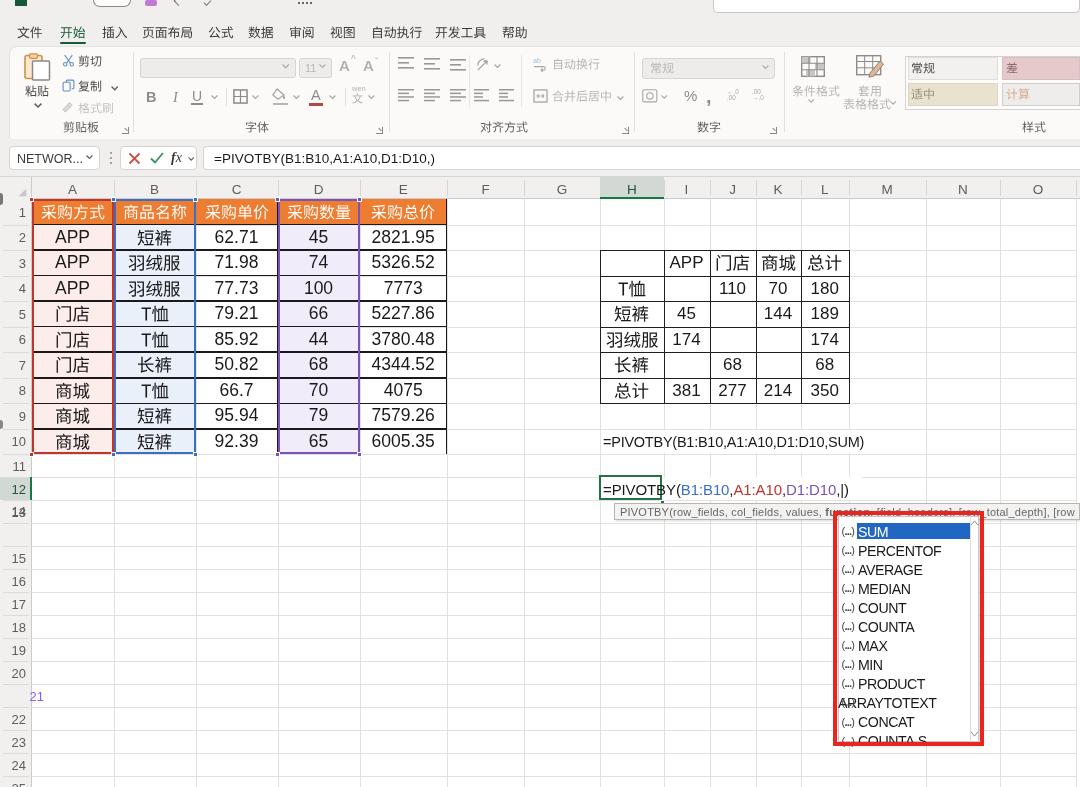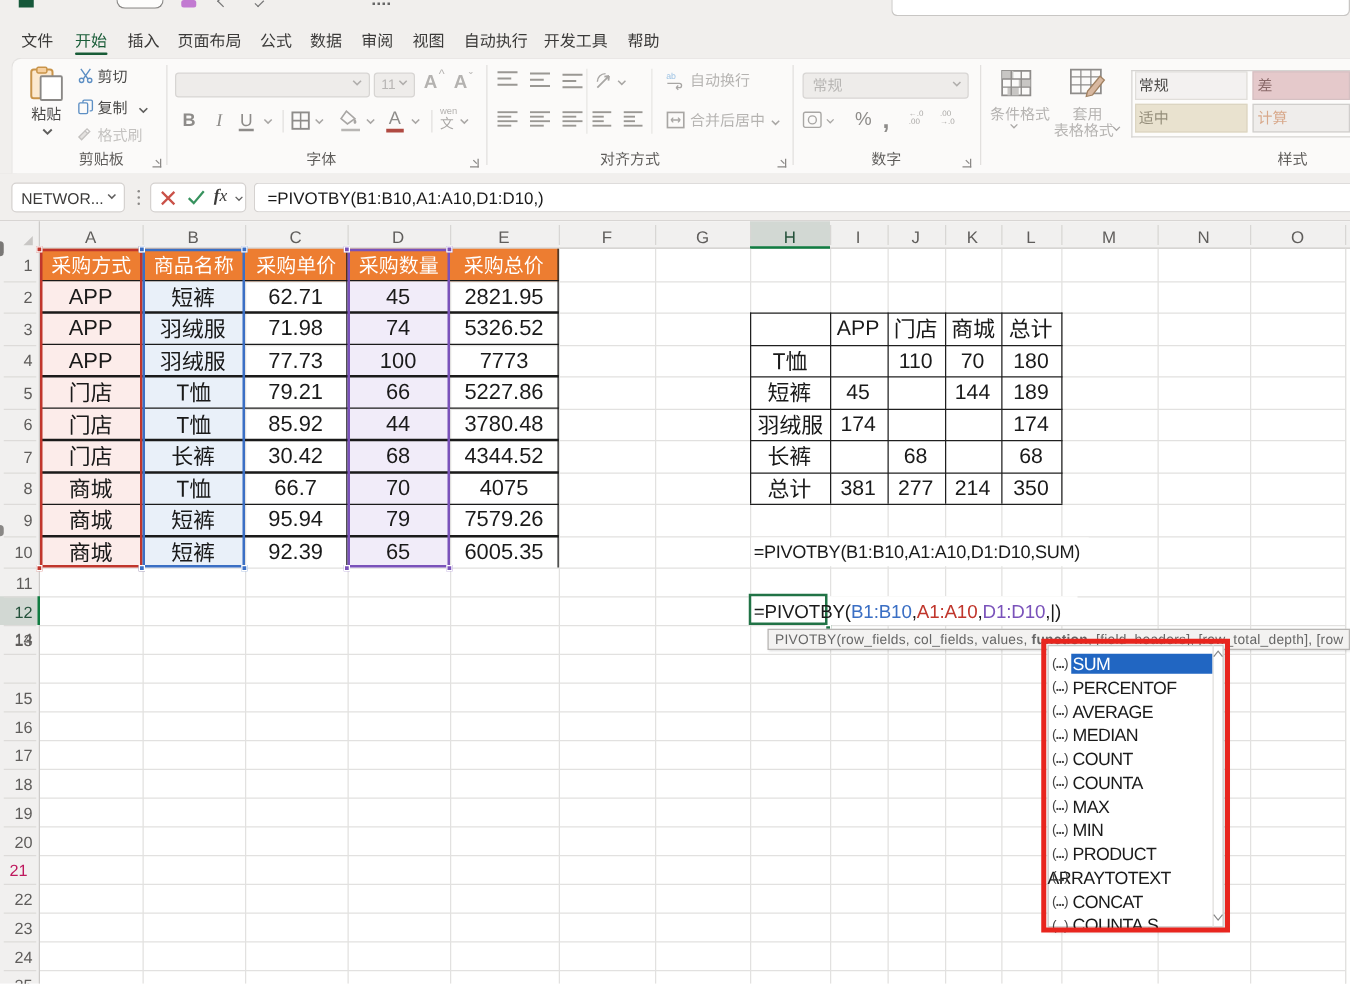--- a/index.html
+++ b/index.html
@@ -511,21 +511,21 @@
 <div style="position:absolute;left:26.0px;top:574.6px;font:400 13px 'Liberation Sans', sans-serif;color:#5f5d5b;white-space:pre;line-height:1;transform:translateX(-100%);">16</div>
 <div style="position:absolute;left:3.0px;top:569.3px;width:26.0px;height:1.0px;background:#dddbd9;"></div>
 <div style="position:absolute;left:26.0px;top:597.6px;font:400 13px 'Liberation Sans', sans-serif;color:#5f5d5b;white-space:pre;line-height:1;transform:translateX(-100%);">17</div>
 <div style="position:absolute;left:3.0px;top:592.3px;width:26.0px;height:1.0px;background:#dddbd9;"></div>
 <div style="position:absolute;left:26.0px;top:620.6px;font:400 13px 'Liberation Sans', sans-serif;color:#5f5d5b;white-space:pre;line-height:1;transform:translateX(-100%);">18</div>
 <div style="position:absolute;left:3.0px;top:615.3px;width:26.0px;height:1.0px;background:#dddbd9;"></div>
 <div style="position:absolute;left:26.0px;top:643.6px;font:400 13px 'Liberation Sans', sans-serif;color:#5f5d5b;white-space:pre;line-height:1;transform:translateX(-100%);">19</div>
 <div style="position:absolute;left:3.0px;top:638.3px;width:26.0px;height:1.0px;background:#dddbd9;"></div>
 <div style="position:absolute;left:26.0px;top:666.6px;font:400 13px 'Liberation Sans', sans-serif;color:#5f5d5b;white-space:pre;line-height:1;transform:translateX(-100%);">20</div>
 <div style="position:absolute;left:3.0px;top:661.3px;width:26.0px;height:1.0px;background:#dddbd9;"></div>
-<div style="position:absolute;left:22px;top:689.6px;font:400 13px 'Liberation Sans', sans-serif;color:#be185d;white-space:pre;line-height:1;transform:translateX(-100%);">21</div>
+<div style="position:absolute;left:44px;top:689.6px;font:400 13px 'Liberation Sans', sans-serif;color:#8b5cf6;white-space:pre;line-height:1;transform:translateX(-100%);">21</div>
 <div style="position:absolute;left:3.0px;top:684.3px;width:26.0px;height:1.0px;background:#dddbd9;"></div>
 <div style="position:absolute;left:26.0px;top:712.6px;font:400 13px 'Liberation Sans', sans-serif;color:#5f5d5b;white-space:pre;line-height:1;transform:translateX(-100%);">22</div>
 <div style="position:absolute;left:3.0px;top:707.3px;width:26.0px;height:1.0px;background:#dddbd9;"></div>
 <div style="position:absolute;left:26.0px;top:735.6px;font:400 13px 'Liberation Sans', sans-serif;color:#5f5d5b;white-space:pre;line-height:1;transform:translateX(-100%);">23</div>
 <div style="position:absolute;left:3.0px;top:730.3px;width:26.0px;height:1.0px;background:#dddbd9;"></div>
 <div style="position:absolute;left:26.0px;top:758.6px;font:400 13px 'Liberation Sans', sans-serif;color:#5f5d5b;white-space:pre;line-height:1;transform:translateX(-100%);">24</div>
 <div style="position:absolute;left:3.0px;top:753.3px;width:26.0px;height:1.0px;background:#dddbd9;"></div>
 <div style="position:absolute;left:26.0px;top:781.6px;font:400 13px 'Liberation Sans', sans-serif;color:#5f5d5b;white-space:pre;line-height:1;transform:translateX(-100%);">25</div>
 <div style="position:absolute;left:3.0px;top:776.3px;width:26.0px;height:1.0px;background:#dddbd9;"></div>
 <div style="position:absolute;left:113.5px;top:199.0px;width:1.0px;height:588.0px;background:#e2e1e0;"></div>
@@ -688,21 +688,21 @@
 <div style="position:absolute;left:318.5px;top:330.6px;font:400 17.5px 'Liberation Sans', sans-serif;color:#1a1a1a;white-space:pre;line-height:1;transform:translateX(-50%);">44</div>
 <div style="position:absolute;left:403.2px;top:330.6px;font:400 17.5px 'Liberation Sans', sans-serif;color:#1a1a1a;white-space:pre;line-height:1;transform:translateX(-50%);">3780.48</div>
 <div style="position:absolute;left:55.0px;top:356.1px;line-height:0"><svg style="width:35.0px;height:17.5px;" viewBox="0 0 2000 1000" fill="#1a1a1a">
       <use href="#u95e8" x="0"></use>
       <use href="#u5e97" x="1000"></use>
     </svg></div>
 <div style="position:absolute;left:137.0px;top:356.1px;line-height:0"><svg style="width:35.0px;height:17.5px;" viewBox="0 0 2000 1000" fill="#1a1a1a">
       <use href="#u957f" x="0"></use>
       <use href="#u88e4" x="1000"></use>
     </svg></div>
-<div style="position:absolute;left:236.5px;top:356.1px;font:400 17.5px 'Liberation Sans', sans-serif;color:#1a1a1a;white-space:pre;line-height:1;transform:translateX(-50%);">30.42</div>
+<div style="position:absolute;left:236.5px;top:356.1px;font:400 17.5px 'Liberation Sans', sans-serif;color:#1a1a1a;white-space:pre;line-height:1;transform:translateX(-50%);">50.82</div>
 <div style="position:absolute;left:318.5px;top:356.1px;font:400 17.5px 'Liberation Sans', sans-serif;color:#1a1a1a;white-space:pre;line-height:1;transform:translateX(-50%);">68</div>
 <div style="position:absolute;left:403.2px;top:356.1px;font:400 17.5px 'Liberation Sans', sans-serif;color:#1a1a1a;white-space:pre;line-height:1;transform:translateX(-50%);text-align:right;">4344.52</div>
 <div style="position:absolute;left:55.0px;top:381.7px;line-height:0"><svg style="width:35.0px;height:17.5px;" viewBox="0 0 2000 1000" fill="#1a1a1a">
       <use href="#u5546" x="0"></use>
       <use href="#u57ce" x="1000"></use>
     </svg></div>
 <div style="position:absolute;left:140.5px;top:381.7px;line-height:0"><svg style="width:28.0px;height:17.5px;" viewBox="0 0 1599 1000" fill="#1a1a1a">
       <use href="#u0054" x="0"></use>
       <use href="#u6064" x="599"></use>
     </svg></div>

